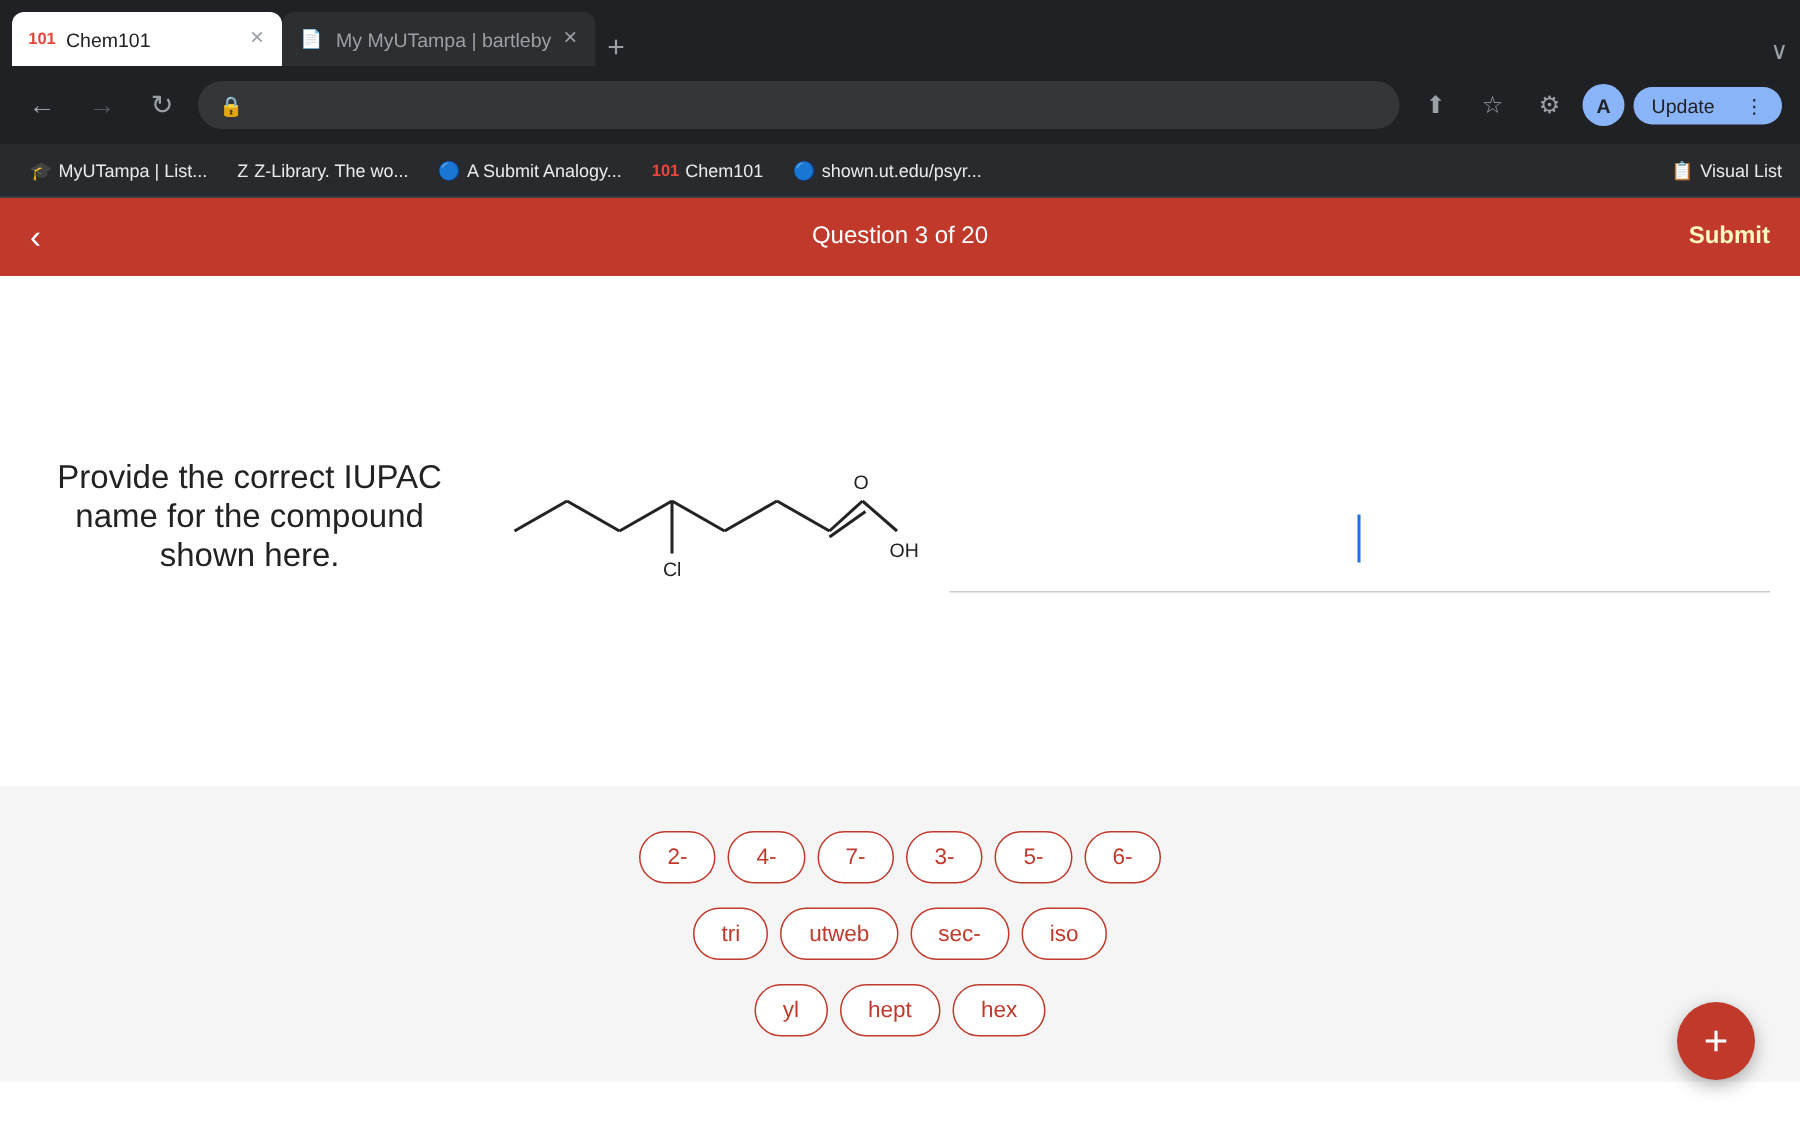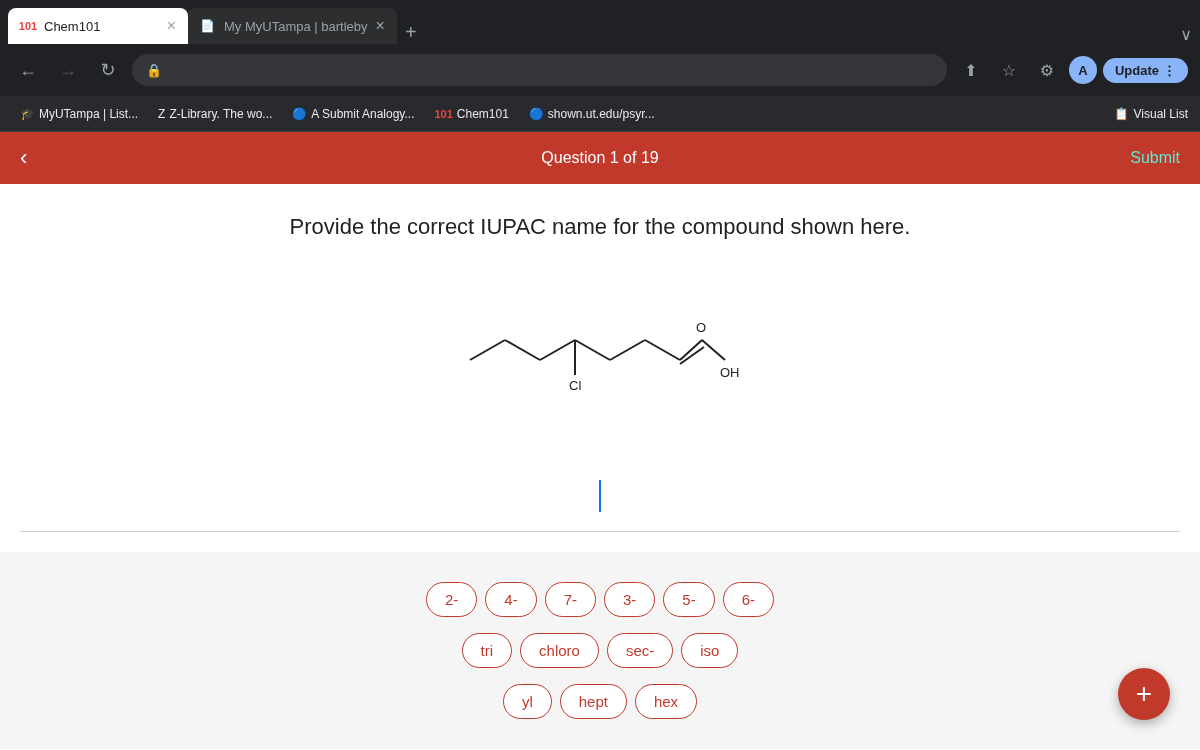--- a/index.html
+++ b/index.html
@@ -18,36 +18,36 @@
     .chevron-down { color: #9aa0a6; font-size: 16px; margin-left: auto; padding-right: 8px; }
 
     .nav-bar { display: flex; align-items: center; padding: 0 12px; height: 52px; gap: 8px; }
     .nav-btn { background: none; border: none; color: #9aa0a6; font-size: 18px; cursor: pointer; width: 32px; height: 32px; display: flex; align-items: center; justify-content: center; border-radius: 50%; }
     .address-bar { flex: 1; background: #35363a; border-radius: 20px; height: 32px; display: flex; align-items: center; padding: 0 14px; gap: 8px; }
     .address-lock { color: #9aa0a6; font-size: 13px; }
     .address-text { color: #e8eaed; font-size: 14px; flex: 1; }
     .nav-actions { display: flex; align-items: center; gap: 6px; }
     .nav-icon-btn { background: none; border: none; color: #9aa0a6; font-size: 16px; cursor: pointer; width: 32px; height: 32px; display: flex; align-items: center; justify-content: center; }
     .avatar-btn { width: 28px; height: 28px; background: #8ab4f8; border-radius: 50%; display: flex; align-items: center; justify-content: center; color: #202124; font-size: 13px; font-weight: bold; cursor: pointer; }
-    .update-btn { background: #8ab4f8; border: none; border-radius: 14px; padding: 5px 12px; color: #202124; font-size: 13px; font-weight: 700; cursor: pointer; display: flex; gap: 4px; }
+    .update-btn { background: #8ab4f8; border: none; border-radius: 14px; padding: 5px 12px; color: #202124; font-size: 13px; font-weight: 400; cursor: pointer; display: flex; gap: 20px; }
 
     
     .bookmarks-bar { background: #292a2d; height: 36px; display: flex; align-items: center; padding: 0 12px; gap: 4px; border-bottom: 1px solid #3c4043; }
     .bookmark-item { display: flex; align-items: center; gap: 4px; color: #e8eaed; font-size: 12px; padding: 4px 8px; border-radius: 4px; cursor: pointer; white-space: nowrap; }
     .bookmark-icon { font-size: 12px; }
     .reading-list { margin-left: auto; display: flex; align-items: center; gap: 4px; color: #e8eaed; font-size: 12px; cursor: pointer; }
 
     
     .question-header { background: #c0392b; height: 52px; display: flex; align-items: center; padding: 0 20px; position: relative; }
     .back-btn { color: white; font-size: 22px; cursor: pointer; background: none; border: none; font-weight: 300; }
     .question-label { color: white; font-size: 16px; font-weight: 500; position: absolute; left: 50%; transform: translateX(-50%); }
-    .submit-btn { color: #5eead4; font-size: 16px; font-weight: 400; cursor: pointer; background: none; border: none; margin-left: auto; }
-
-    
-    .main-content { background: #fff; min-height: 340px; display: flex; flex-direction: column; align-items: center; padding: 30px 20px 20px; }
+    .submit-btn { color: #fef9c3; font-size: 16px; font-weight: 700; cursor: pointer; background: none; border: none; margin-left: auto; }
+
+    
+    .main-content { background: #fff; min-height: 340px; display: flex; align-items: center; padding: 30px 20px 20px; }
     .question-text { font-size: 22px; color: #222; text-align: center; margin-bottom: 30px; font-weight: 400; }
 
     
     .structure-area { display: flex; justify-content: center; align-items: center; margin-bottom: 30px; }
 
     
     .answer-area { width: 100%; display: flex; justify-content: center; align-items: center; padding: 20px 0; position: relative; }
     .answer-line { width: 100%; height: 1px; background: #ccc; position: absolute; bottom: 0; }
     .cursor { width: 2px; height: 32px; background: #1a73e8; display: inline-block; }
 
@@ -121,21 +121,21 @@
     <span>shown.ut.edu/psyr...</span>
   </div>
   <div class="reading-list">
     <span>📋</span>
     <span>Visual List</span>
   </div>
 </div>
 
 <div class="question-header">
   <button class="back-btn">‹</button>
-  <span class="question-label">Question 1 of 19</span>
+  <span class="question-label">Question 3 of 20</span>
   <button class="submit-btn">Submit</button>
 </div>
 
 <div class="main-content">
   <p class="question-text">Provide the correct IUPAC name for the compound shown here.</p>
 
   <div class="structure-area">
     <svg width="320" height="160" viewBox="0 0 320 160">
 
       <line x1="30" y1="90" x2="65" y2="70" stroke="#222" stroke-width="2"></line>
@@ -172,21 +172,21 @@
     <button class="word-chip">2-</button>
     <button class="word-chip">4-</button>
     <button class="word-chip">7-</button>
     <button class="word-chip">3-</button>
     <button class="word-chip">5-</button>
     <button class="word-chip">6-</button>
   </div>
 
   <div class="word-row">
     <button class="word-chip">tri</button>
-    <button class="word-chip">chloro</button>
+    <button class="word-chip">utweb</button>
     <button class="word-chip">sec-</button>
     <button class="word-chip">iso</button>
   </div>
 
 
   <div class="word-row">
     <button class="word-chip">yl</button>
     <button class="word-chip">hept</button>
     <button class="word-chip">hex</button>
   </div>

